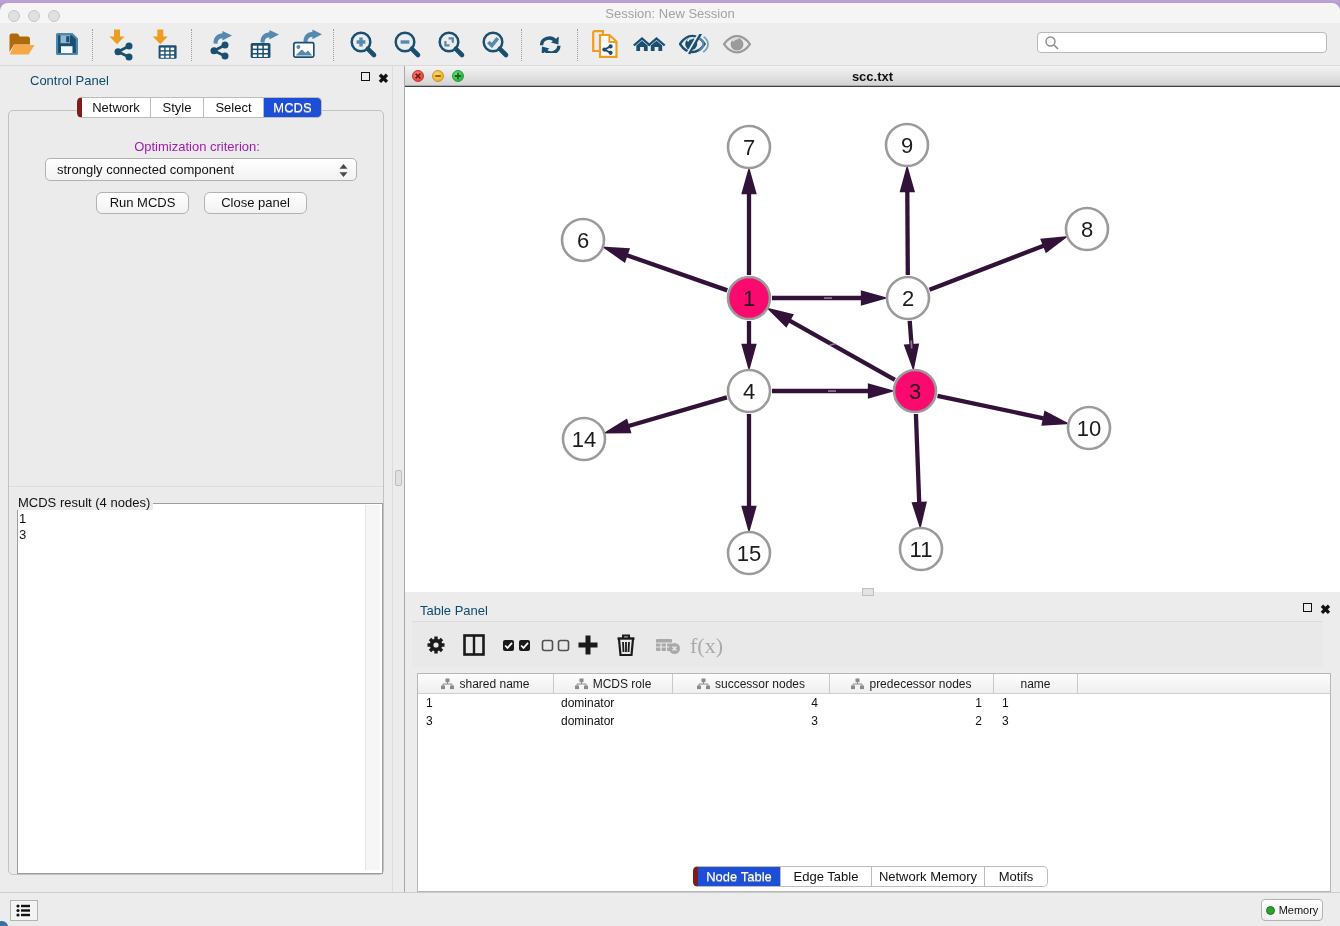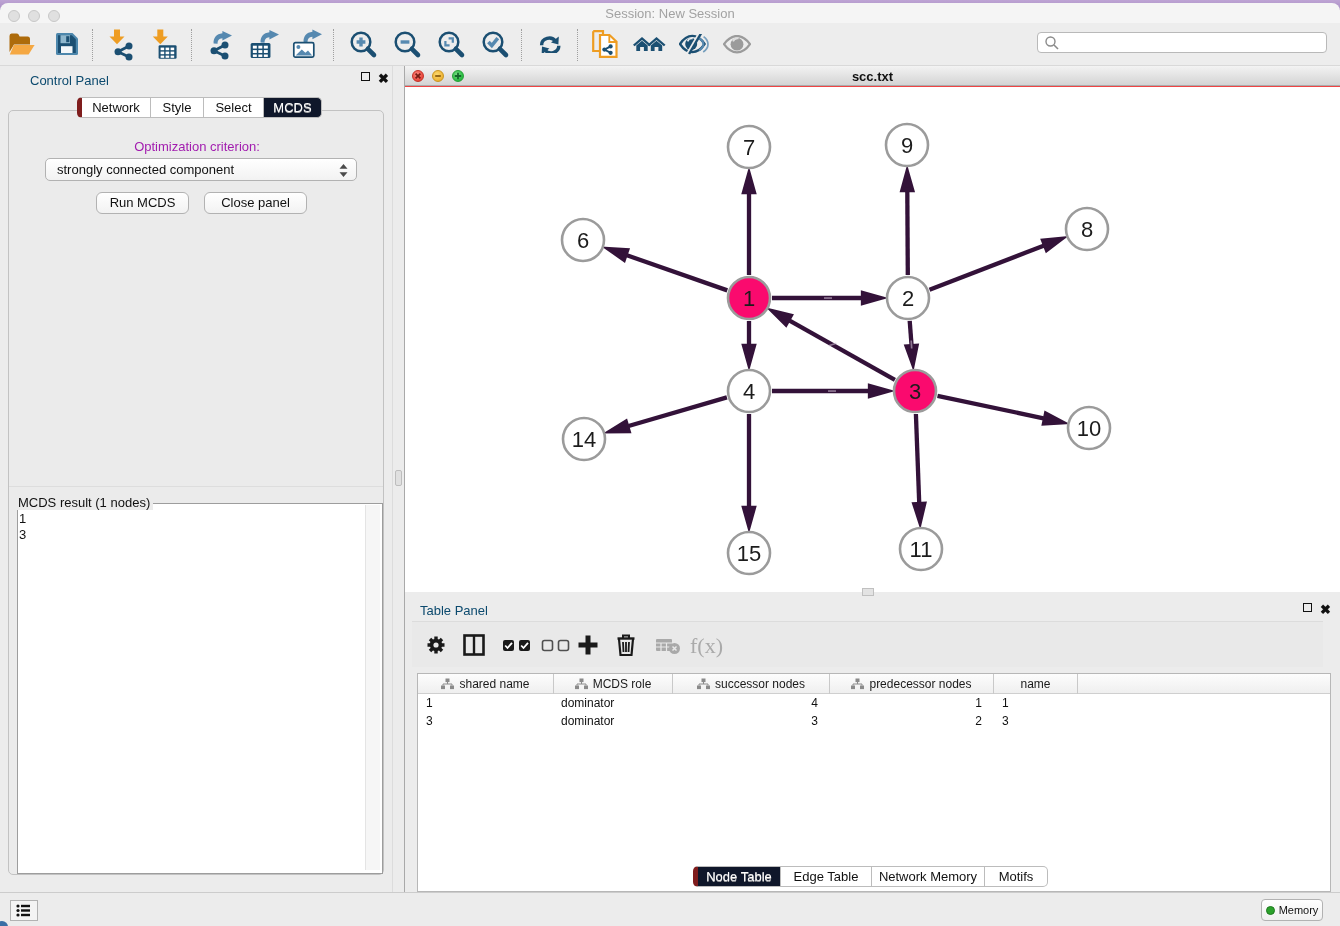--- a/index.html
+++ b/index.html
@@ -15,34 +15,34 @@
 .tsep { position:absolute; top:6px; height:32px; width:0; border-left:1px dotted #9f9f9f; }
 #searchbox { position:absolute; left:1037px; top:9px; width:290px; height:21px; background:#fff; border:1px solid #b9b9b9; border-radius:4px; }
 
 #cpanel { left:0; top:66px; width:392px; height:826px; background:#ececec; }
 .phead { font-size:13px; color:#0c4a6e; }
 .wicon { position:absolute; font-size:13px; color:#111; }
 .tabrow { position:absolute; display:flex; z-index:5; }
 .tab { height:21px; line-height:20px; font-size:13px; background:#fff; border:1px solid #bcbcbc; border-left:none; padding:0 12px; color:#111; text-align:center; }
 .tab.first { border-left:5px solid #7f1d1d; border-radius:5px 0 0 5px; }
 .tab.last { border-radius:0 5px 5px 0; }
-.tab.sel { background:#0f172a; color:#fdfdfd; text-shadow:0 1px 0 #aaa; }
+.tab.sel { background:#1d4ed8; color:#fdfdfd; text-shadow:0 1px 0 #aaa; }
 #cpcontent { left:8px; top:44px; width:376px; height:765px; background:#ebebeb; border:1px solid #c2c2c2; border-radius:5px; }
 #optlabel { left:0; top:28px; width:376px; text-align:center; font-size:13px; color:#a21caf; }
 #optselect { left:36px; top:47px; width:312px; height:23px; background:linear-gradient(#ffffff,#f2f2f2); border:1px solid #b2b2b2; border-radius:5px; font-size:13px; color:#111; line-height:21px; padding-left:11px; }
 .btn { position:absolute; height:22px; background:linear-gradient(#ffffff,#f2f2f2); border:1px solid #b2b2b2; border-radius:6px; font-size:13px; color:#111; text-align:center; line-height:20px; }
 #fieldset { left:8px; top:392px; width:366px; height:371px; border:1px solid #9d9d9d; background:#fff; }
 #legend { left:6px; top:384px; background:#ebebeb; padding:0 3px; font-size:13px; color:#111; }
 #mcdstext { left:10px; top:400px; font-size:13px; color:#111; line-height:16px; }
 #tascroll { left:356px; top:394px; width:15px; height:365px; background:#f6f6f6; border-left:1px solid #e4e4e4; }
 
 #vsplit { left:392px; top:66px; width:13px; height:826px; background:#ececec; border-left:1px solid #dcdcdc; border-right:1px solid #a9a9a9; }
 #vgrip { left:395px; top:470px; width:7px; height:16px; background:#e0e0e0; border:1px solid #bdbdbd; border-radius:2px; }
 
-#netwin { left:405px; top:66px; width:935px; height:526px; background:#ef4444; }
+#netwin { left:405px; top:66px; width:935px; height:526px; background:#404040; }
 #nettitle { left:0; top:0; width:935px; height:20px; background:linear-gradient(#f3f3f3,#d4d4d4); border-bottom:1px solid #ababab; }
 #nettitle span.t { position:absolute; left:0; width:935px; text-align:center; top:3px; font-size:13px; font-weight:bold; color:#111; }
 .tl { position:absolute; top:4px; width:12px; height:12px; border-radius:50%; }
 #netcanvas { left:0; top:21px; width:935px; height:505px; background:#fff; }
 #hgrip { left:862px; top:588px; width:12px; height:8px; background:#e3e3e3; border:1px solid #c0c0c0; }
 
 #tpanel { left:405px; top:597px; width:935px; height:295px; background:#ececec; }
 #ttoolbar { left:7px; top:24px; width:911px; height:46px; background:#e9e9e9; border-top:1px solid #dcdcdc; }
 #ttable { left:12px; top:76px; width:914px; height:219px; background:#fff; border:1px solid #b7b7b7; }
 #thead { left:0; top:0; width:912px; height:20px; background:linear-gradient(#fdfdfd,#efefef); border-bottom:1px solid #cfcfcf; }
@@ -238,21 +238,21 @@
     <div id="optlabel" class="abs">Optimization criterion:</div>
     <div id="optselect" class="abs">strongly connected component
       <svg style="position:absolute; right:7px; top:4px;" width="11" height="15" viewBox="0 0 11 15">
           <path d="M1.5 5.8 L5.5 1 L9.5 5.8 Z M1.5 9.2 L5.5 14 L9.5 9.2 Z" fill="#4a4a4a"></path>
         </svg>
     </div>
     <div class="btn" style="left:87px; top:81px; width:93px;">Run MCDS</div>
     <div class="btn" style="left:195px; top:81px; width:103px;">Close panel</div>
     <div style="position:absolute; left:0; top:375px; width:374px; border-top:1px solid #dddddd;"></div>
     <div id="fieldset" class="abs"></div>
-    <div id="legend" class="abs">MCDS result (1 nodes)</div>
+    <div id="legend" class="abs">MCDS result (4 nodes)</div>
     <div id="mcdstext" class="abs">1<br>3</div>
     <div id="tascroll" class="abs"></div>
   </div>
 </div>
 <div id="vsplit" class="abs"></div>
 <div id="vgrip" class="abs"></div>
 
 <div id="netwin" class="abs">
   <div id="nettitle" class="abs">
     <span class="tl" style="left:7px; background:radial-gradient(circle at 40% 35%,#f98b82,#ee4f44 60%,#d8352b); border:1px solid #c33127;">

